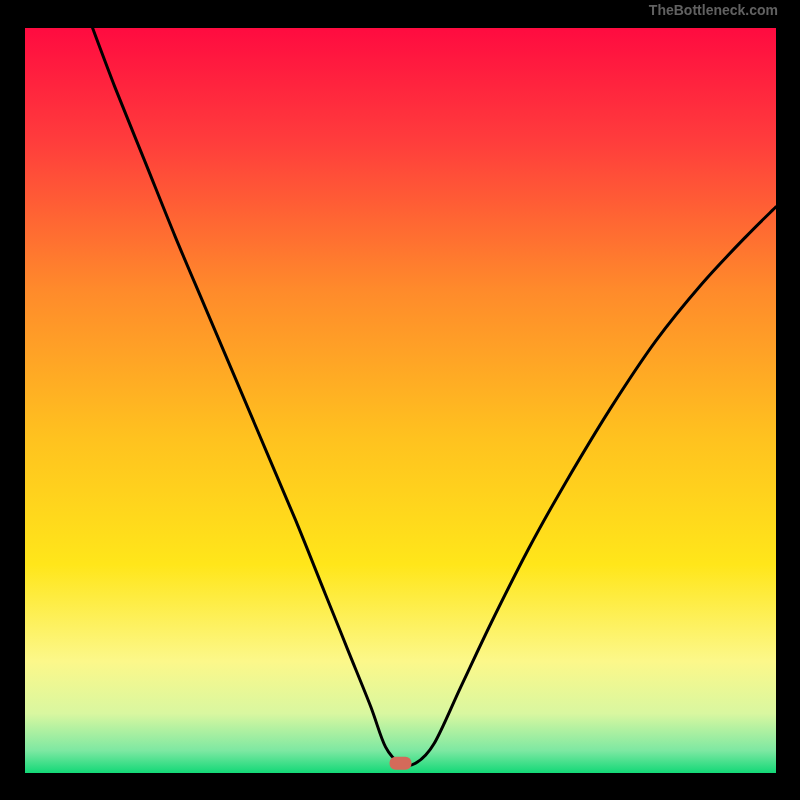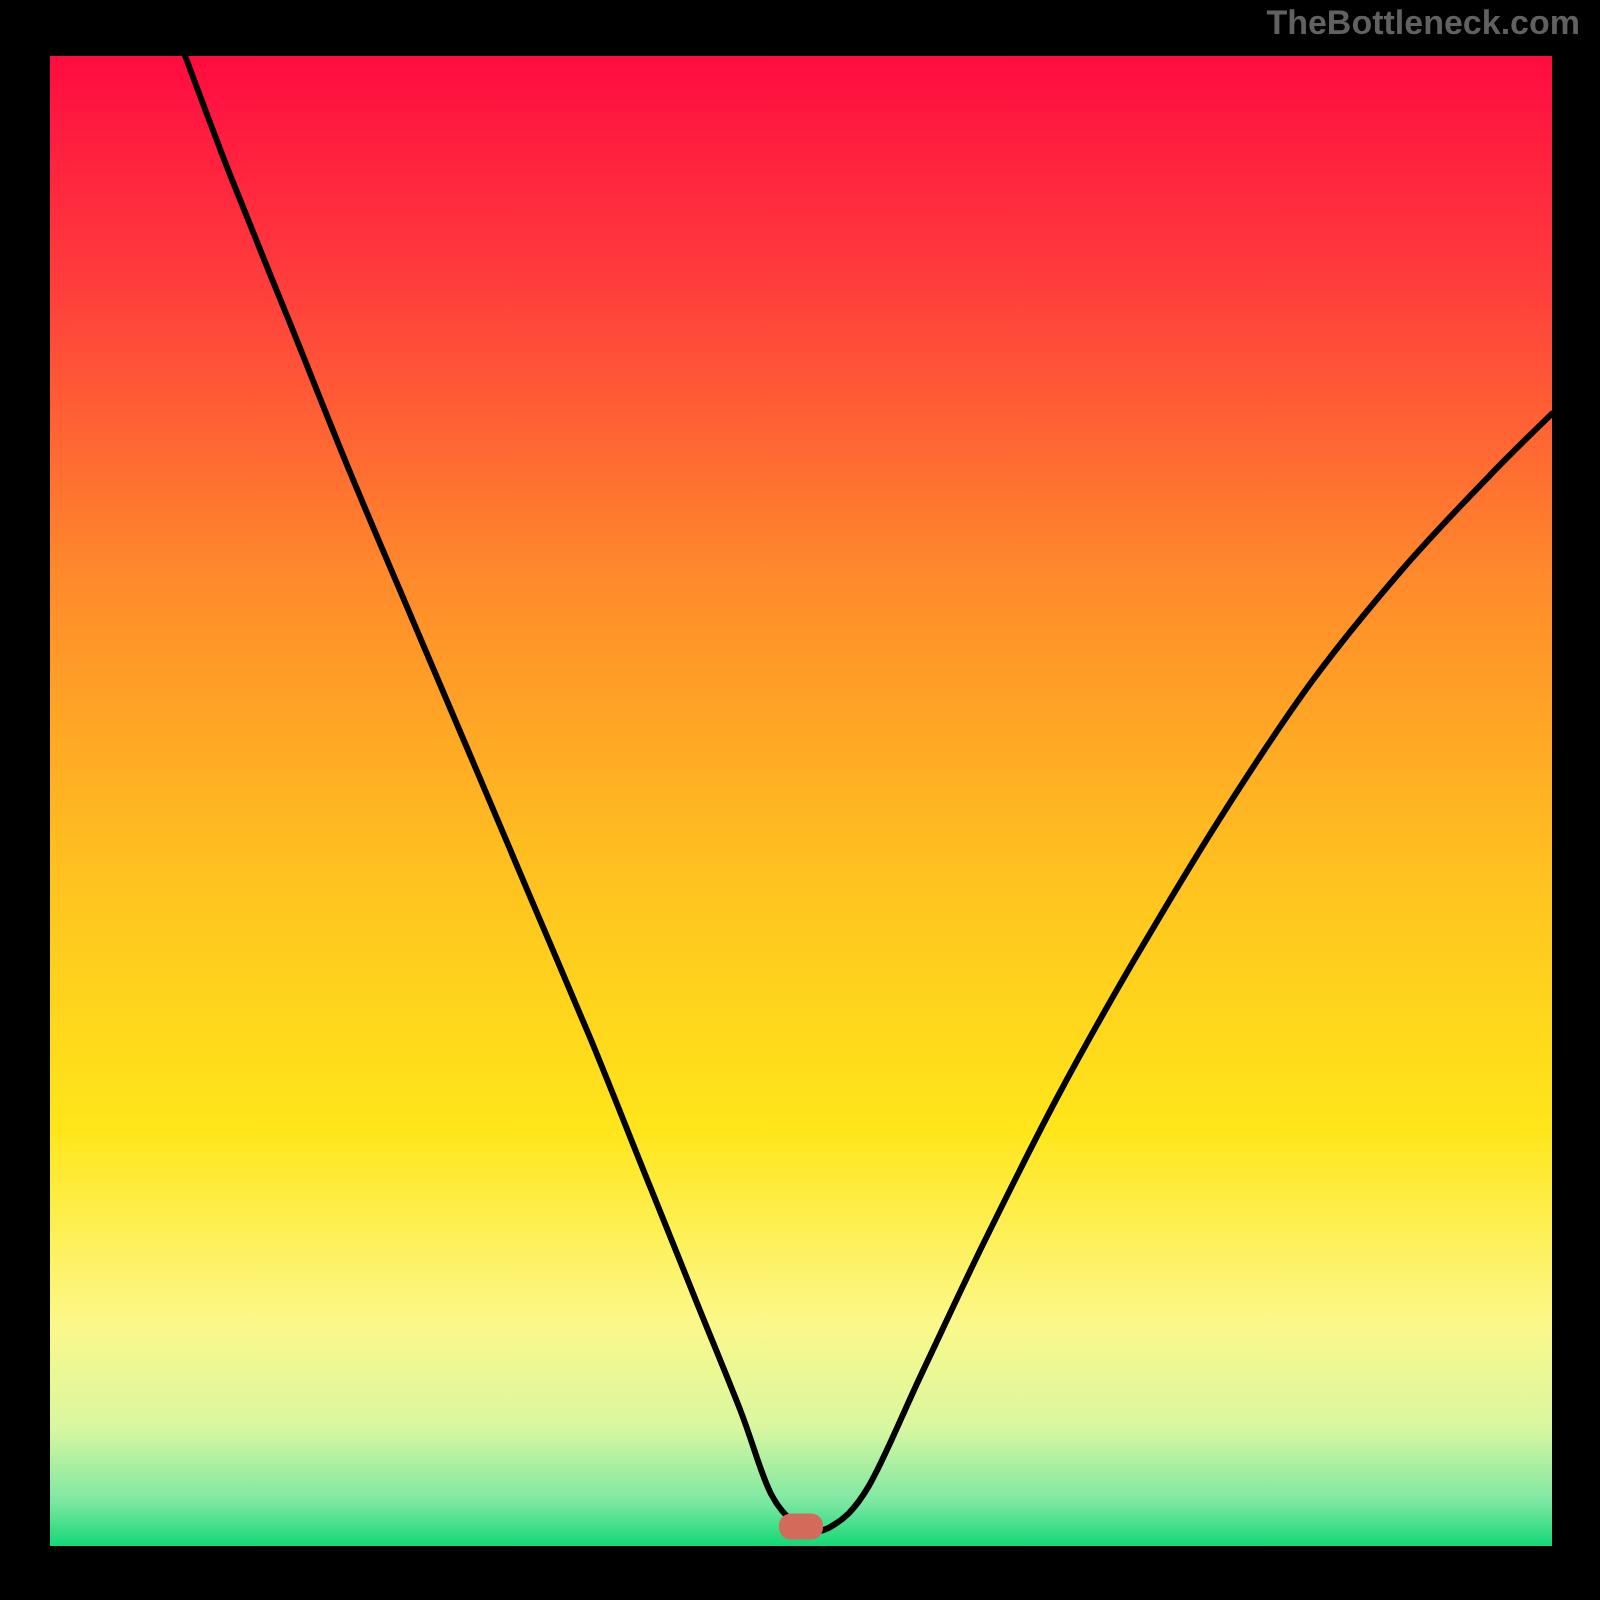--- a/index.html
+++ b/index.html
@@ -11,24 +11,24 @@
     overflow: hidden;
   }
   .container {
     position: relative;
     width: 800px;
     height: 800px;
   }
   .attribution {
     position: absolute;
     top: 2px;
-    right: 10px;
+    right: 22px;
     color: #616161;
     font-family: Arial, Helvetica, sans-serif;
-    font-size: 17px;
+    font-size: 14px;
     font-weight: bold;
     z-index: 10;
   }
   svg.plot {
     position: absolute;
     left: 0;
     top: 0;
   }
 </style>
 </head>

